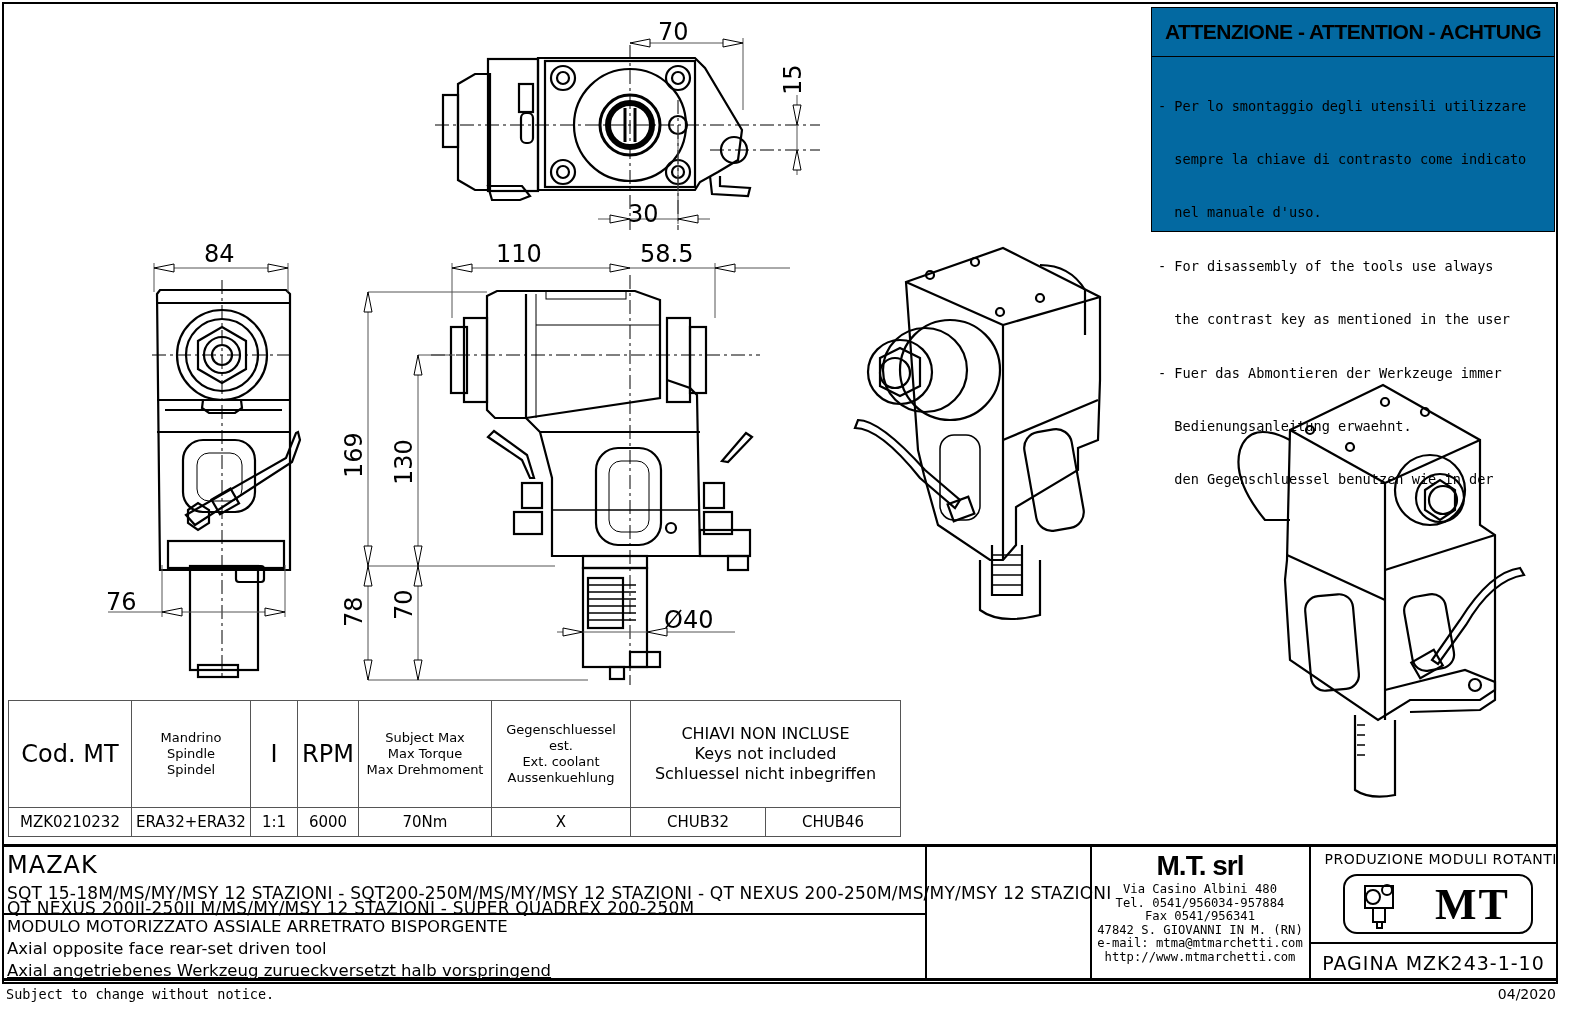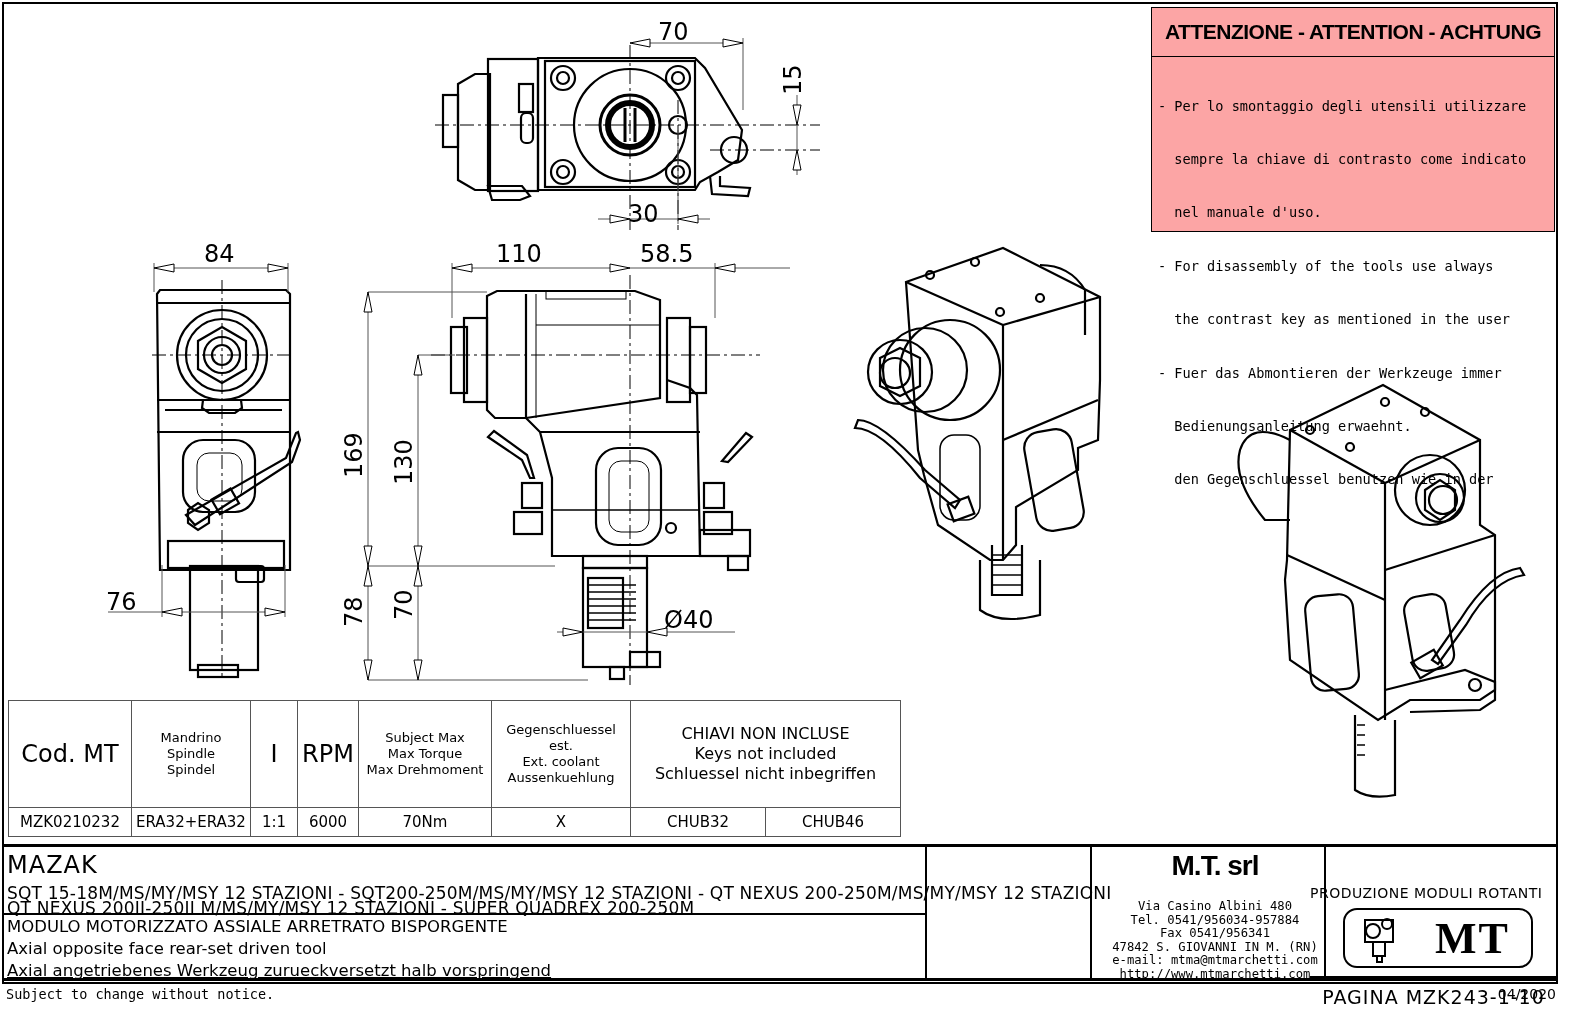--- a/index.html
+++ b/index.html
@@ -1,43 +1,43 @@
 <!DOCTYPE html>
 <html><head>
 <meta charset="utf-8">
 <style>
   html, body { margin: 0; padding: 0; background: #ffffff; }
   body { width: 1596px; height: 1027px; position: relative; overflow: hidden; font-family: "DejaVu Sans", sans-serif; color: #000; }
   .frame { position: absolute; left: 2px; top: 2px; width: 1556px; height: 982px; border: 2px solid #000; box-sizing: border-box; }
   svg.drawing { position: absolute; left: 0; top: 0; }
   .dim { font-family: "DejaVu Sans", sans-serif; font-size: 24px; fill: #000; }
-  .warn-box { position: absolute; left: 1151px; top: 7px; width: 404px; height: 225px; border: 1.5px solid #000; box-sizing: border-box; background: #fca5a5; }
+  .warn-box { position: absolute; left: 1151px; top: 7px; width: 404px; height: 225px; border: 1.5px solid #000; box-sizing: border-box; background: #0369a1; }
   .warn-title { height: 48px; border-bottom: 1.5px solid #000; display: flex; align-items: center; justify-content: center; font-family: "Liberation Sans", sans-serif; font-weight: bold; font-size: 21px; letter-spacing: -0.5px; }
   .warn-body { padding: 5px 4px 0 6px; font-family: "DejaVu Sans Mono", monospace; font-size: 13.6px; line-height: 17.8px; white-space: pre; }
   table.spec { position: absolute; left: 8px; top: 700px; border-collapse: collapse; font-family: "DejaVu Sans", sans-serif; }
   table.spec td { border: 1px solid #555; text-align: center; vertical-align: middle; padding: 0 2px; }
   table.spec tr.hdr td { height: 106px; }
   table.spec tr.val td { height: 28px; font-size: 15px; }
   .h-big { font-size: 24px; }
   .h-small { font-size: 13px; line-height: 16px; }
   .h-mid { font-size: 16px; line-height: 20px; }
   .title-block { position: absolute; left: 4px; top: 844px; width: 1553px; height: 137px; border-top: 3px solid #000; border-bottom: 3px solid #000; box-sizing: border-box; }
   .tb-left { position: absolute; left: 0; top: 0; width: 921px; height: 131px; border-right: 2px solid #000; }
   .tb-row { position: absolute; left: 0; width: 921px; box-sizing: border-box; }
   .tb-mazak { top: 0; height: 68px; border-bottom: 2px solid #000; }
   .mazak-title { position: absolute; left: 3px; top: 4px; font-size: 24px; letter-spacing: 1px; }
   .mazak-line { position: absolute; left: 3px; font-family: "DejaVu Sans", sans-serif; font-size: 17px; letter-spacing: 0.2px; white-space: nowrap; }
   .desc-line { position: absolute; left: 3px; font-size: 16.5px; white-space: nowrap; }
   .tb-blank { position: absolute; left: 923px; top: 0; width: 163px; height: 131px; border-right: 2px solid #000; }
-  .tb-company { position: absolute; left: 1087px; top: 0; width: 218px; height: 131px; border-right: 2px solid #000; text-align: center; padding-left: 15px; }
+  .tb-company { position: absolute; left: 1087px; top: 0; width: 218px; height: 131px; border-right: 2px solid #000; text-align: center; }
   .company-name { font-family: "Liberation Sans", sans-serif; font-weight: bold; font-size: 28px; margin-top: 3px; letter-spacing: -1px; }
-  .company-lines { font-family: "DejaVu Sans Mono", monospace; font-size: 12.2px; line-height: 13.6px; margin-top: 18px; }
+  .company-lines { font-family: "DejaVu Sans Mono", monospace; font-size: 12.2px; line-height: 13.6px; margin-top: 1px; }
   .tb-logo { position: absolute; left: 1306px; top: 0; width: 247px; height: 131px; }
   .logo-top { height: 95px; border-bottom: 2px solid #000; position: relative; }
-  .logo-caption { font-size: 14px; text-align: left; padding-top: 4px; letter-spacing: 0.5px; white-space: nowrap; margin-top: 34px; }
+  .logo-caption { font-size: 14px; text-align: right; padding-top: 4px; letter-spacing: 0.5px; white-space: nowrap; }
   .logo-badge { position: absolute; left: 33px; top: 27px; width: 190px; height: 60px; border: 2.5px solid #000; border-radius: 14px; box-sizing: border-box; }
   .logo-mt { position: absolute; left: 90px; top: 5px; font-family: "Liberation Serif", serif; font-weight: bold; font-size: 44px; letter-spacing: 2px; line-height: 48px; }
   .page-code { font-size: 19px; text-align: center; padding-top: 8px; letter-spacing: 1px; white-space: nowrap; }
   .footer-left { position: absolute; left: 6px; top: 986px; font-family: "DejaVu Sans Mono", monospace; font-size: 13.5px; }
   .footer-right { position: absolute; right: 40px; top: 986px; font-family: "DejaVu Sans", sans-serif; font-size: 14px; }
 </style>
 </head>
 <body>
 
 <div class="frame"></div>

